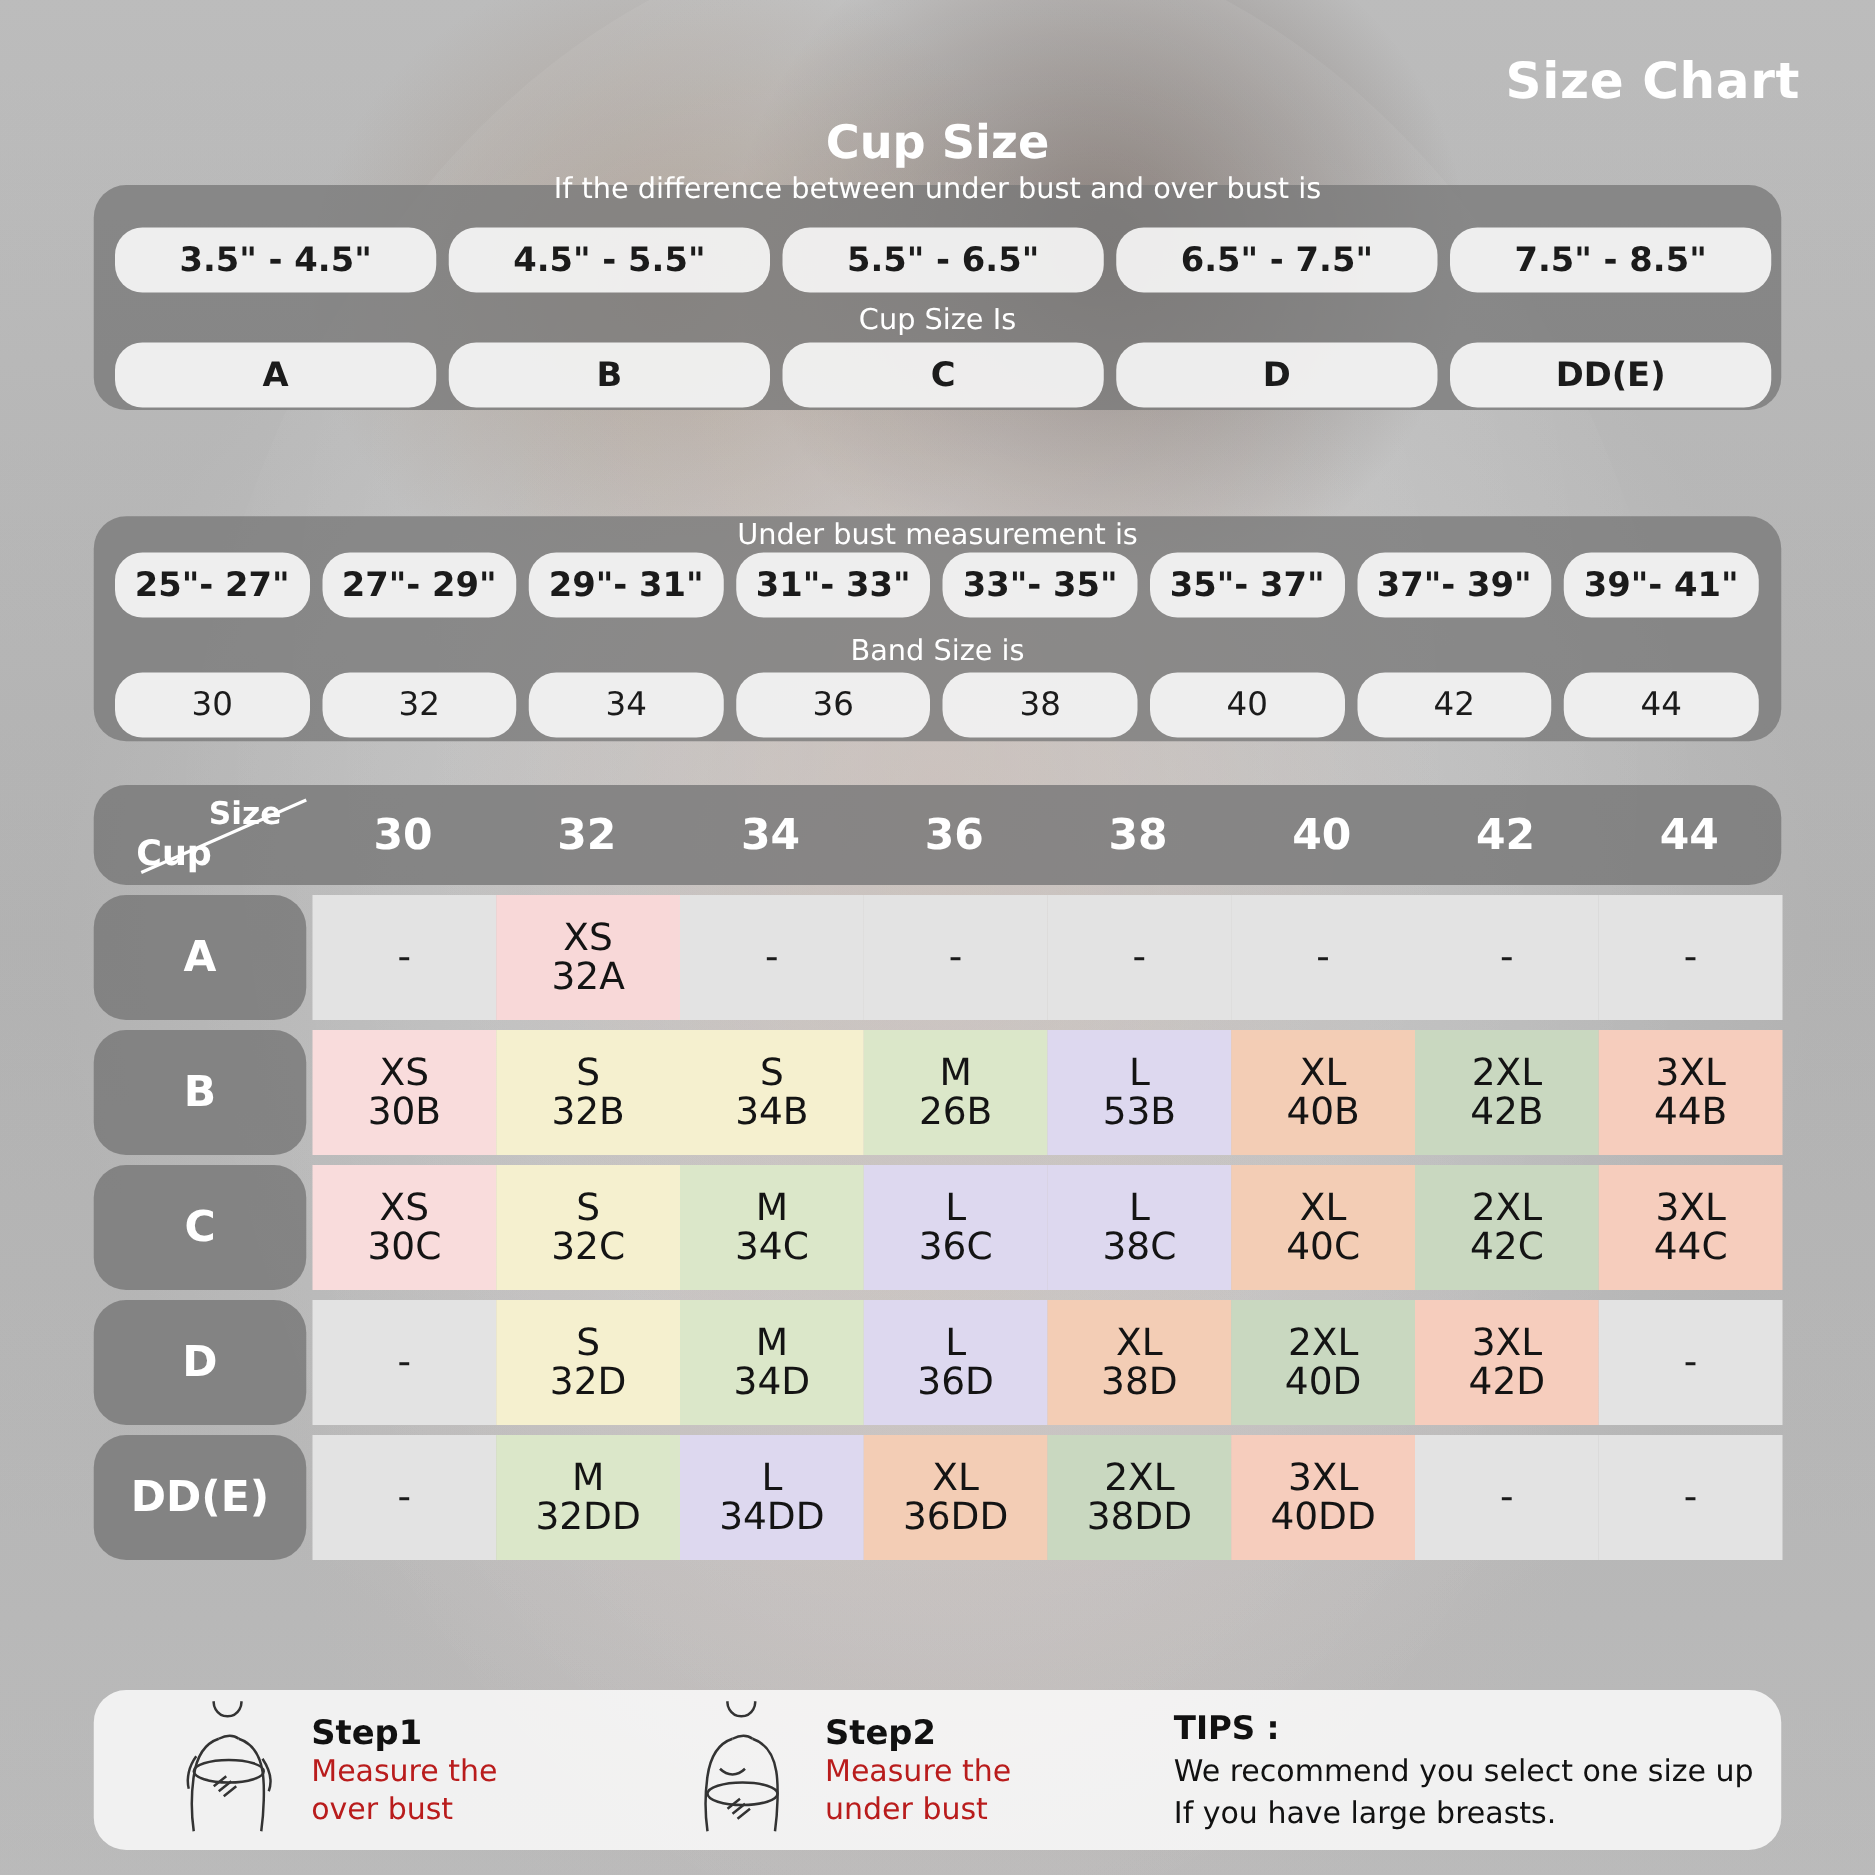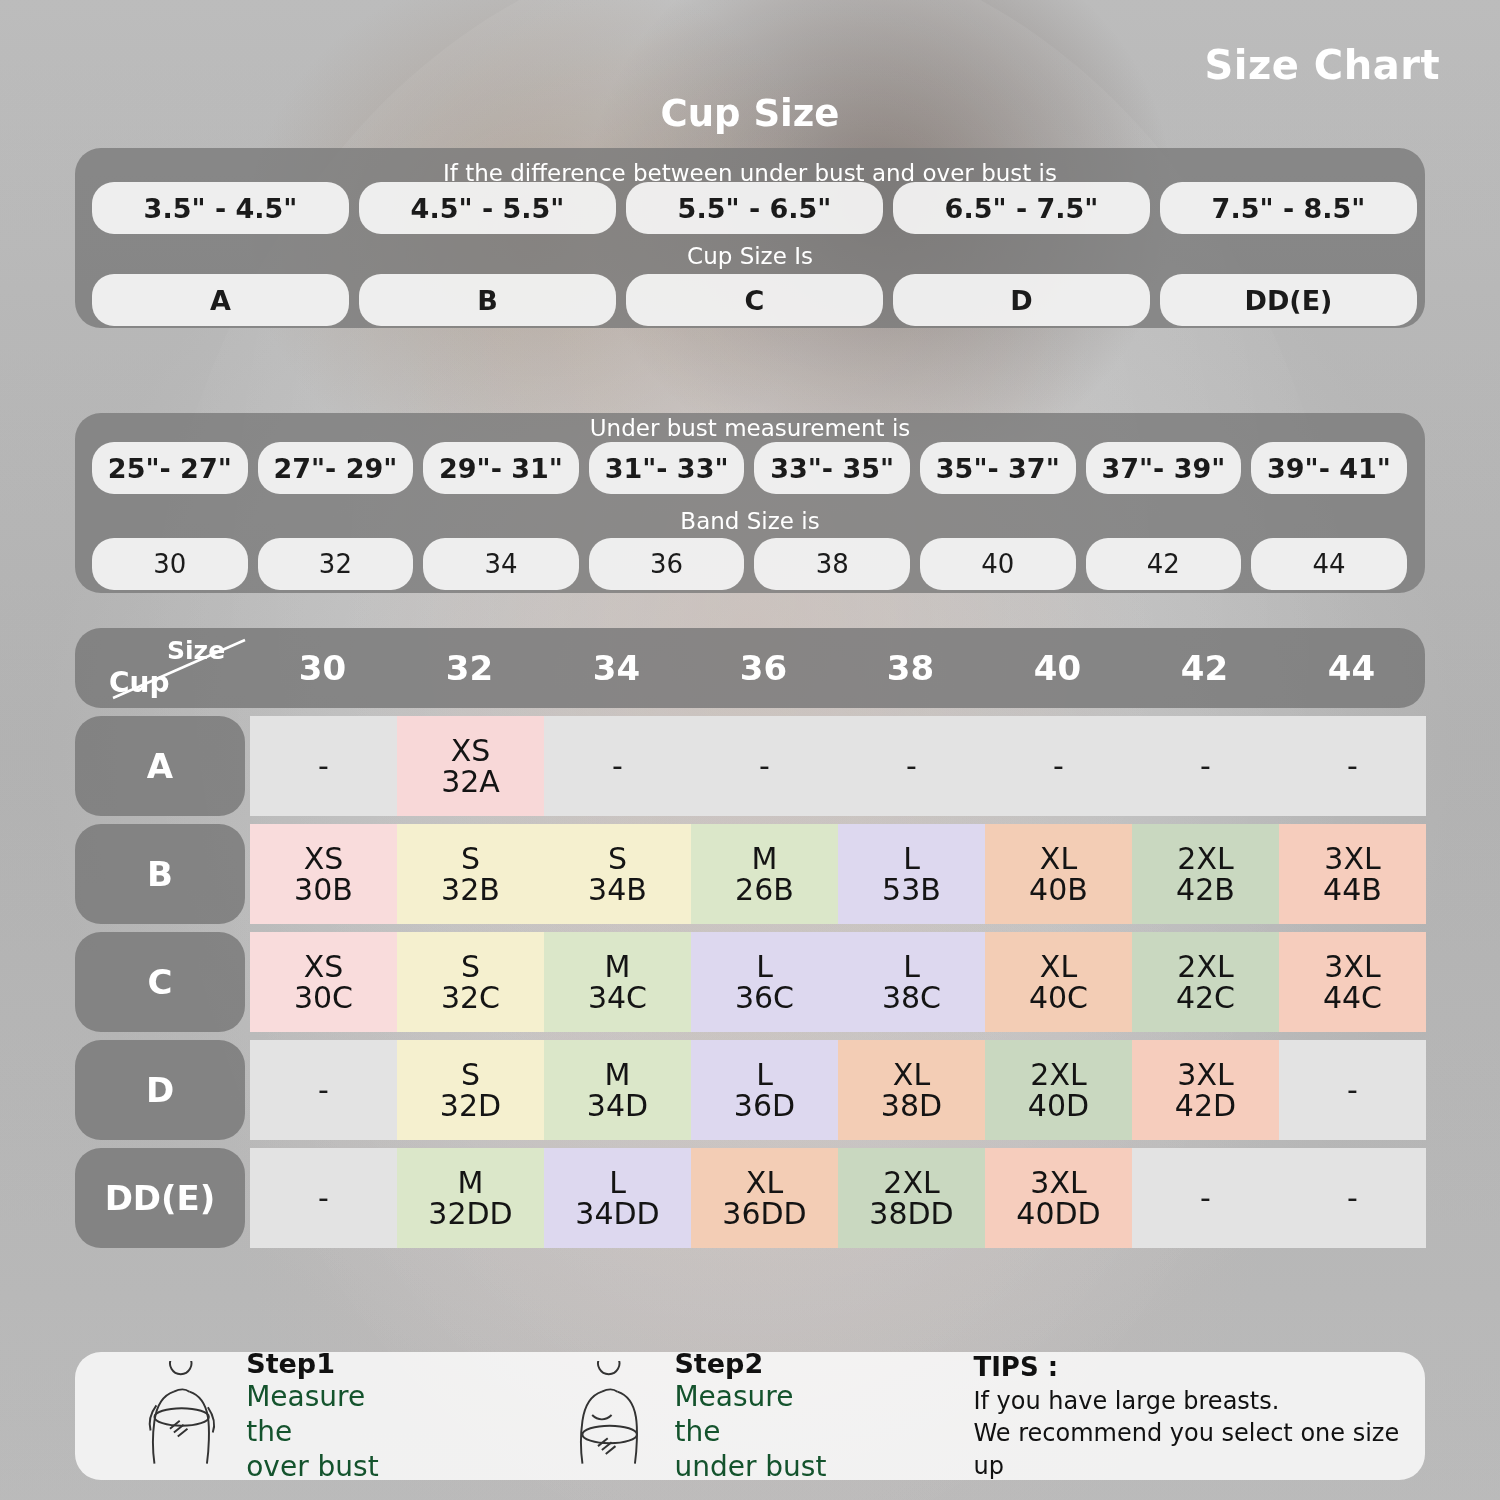--- a/index.html
+++ b/index.html
@@ -105,37 +105,37 @@
   
   .bottom {
     position:absolute; left:75px; top:1352px; width:1350px; height:128px;
     background:rgba(255,255,255,0.80);
     border-radius:26px;
     display:flex; align-items:center;
   }
   .step { display:flex; align-items:center; }
   .step .txt { margin-left:14px; }
   .step .t1 { font-size:27px; font-weight:bold; color:#111; }
-  .step .t2 { font-size:28px; color:#14532d; line-height:1.25; }
+  .step .t2 { font-size:24px; color:#b91c1c; line-height:1.25; }
   .tips { font-size:24px; color:#111; line-height:1.35; }
   .tips .th { font-weight:bold; font-size:26px; }
   svg { display:block; }
 </style>
 </head>
 <body>
 
 <div id="bg"></div>
 
 <div id="wrap">
 
   <div class="size-chart-title">Size Chart</div>
 
   <div class="panel" style="left:75px; top:148px; width:1350px; height:180px;"></div>
   <div class="section-title" style="left:0; top:92px;">Cup Size</div>
-  <div class="sub-label" style="left:0; top:160px;">If the  difference between under bust and over bust is</div>
+  <div class="sub-label" style="left:0; top:138px;">If the  difference between under bust and over bust is</div>
 
   <div class="cellrow" id="cup-ranges" style="left:92px; top:182px;">
       <div class="wcell" style="width: 257px;">3.5" -  4.5"</div>
       <div class="wcell" style="width: 257px;">4.5" -  5.5"</div>
       <div class="wcell" style="width: 257px;">5.5" -  6.5"</div>
       <div class="wcell" style="width: 257px;">6.5" -  7.5"</div>
       <div class="wcell" style="width: 257px;">7.5" -  8.5"</div>
     </div>
 
   <div class="sub-label" style="left:0; top:243px;">Cup Size Is</div>
@@ -408,19 +408,19 @@
       </svg>
       <div class="txt">
         <div class="t1">Step2</div>
         <div class="t2">Measure the</div>
         <div class="t2">under bust</div>
       </div>
     </div>
 
     <div class="tips" style="margin-left:130px;">
       <div class="th">TIPS :</div>
+      <div>We recommend you select one size up</div>
       <div>If you have large breasts.</div>
-      <div>We recommend you select one size up</div>
     </div>
 
   </div>
 
 </div>
 
 </body></html>

